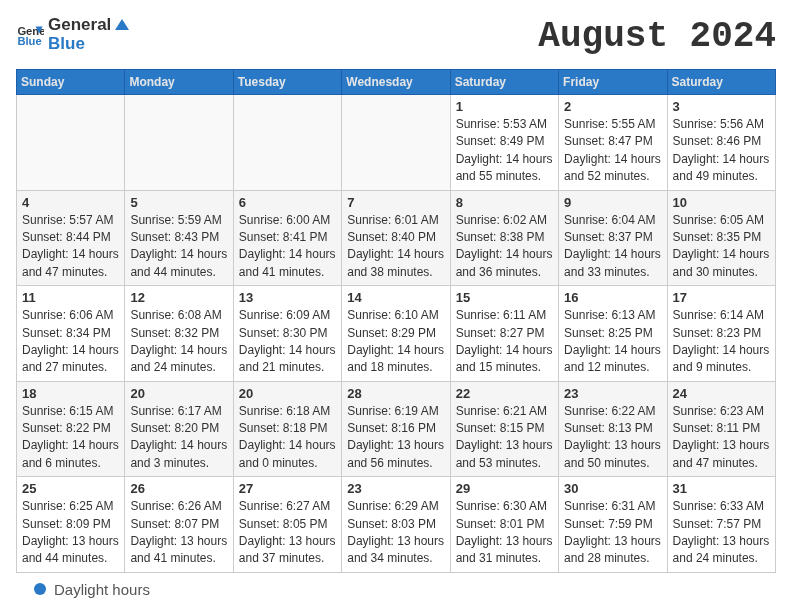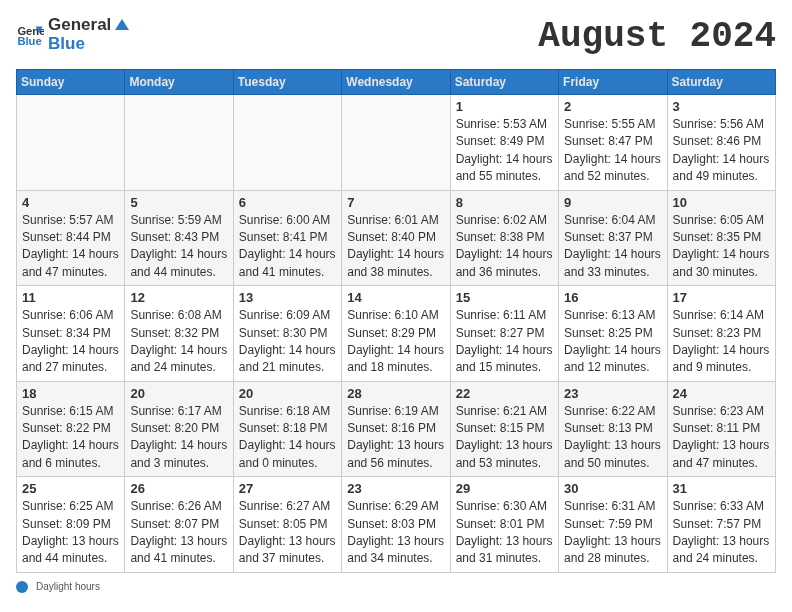--- a/index.html
+++ b/index.html
@@ -76,25 +76,26 @@
     .day-info {
       color: #333;
       font-size: 12px;
       line-height: 1.45;
     }
     .empty-cell {
       background: #f9f9f9 !important;
     }
     .footer-note {
       margin-top: 8px;
-      font-size: 10px;
+      font-size: 15px;
       color: #555;
       display: flex;
       align-items: center;
       gap: 8px;
+      margin-left: 18px;
     }
     .footer-dot {
       width: 12px;
       height: 12px;
       background: #2979c7;
       border-radius: 50%;
       display: inline-block;
     }
   </style>
 </head>

